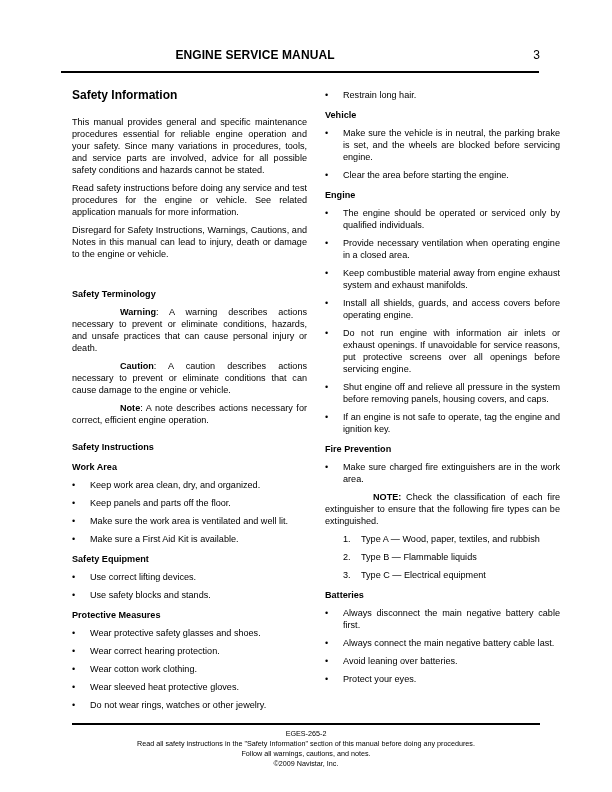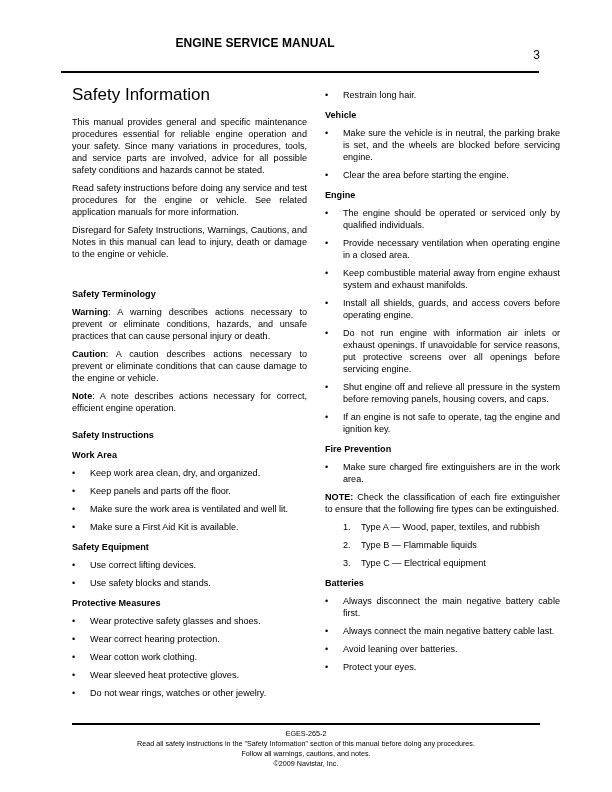--- a/index.html
+++ b/index.html
@@ -1,34 +1,34 @@
 <!DOCTYPE html>
 <html><head>
 <meta charset="utf-8">
 <style>
   html, body { margin: 0; padding: 0; background: #ffffff; }
   body { width: 612px; height: 792px; position: relative; overflow: hidden;
          font-family: "Liberation Sans", sans-serif; color: #000; }
-  .header-title { position: absolute; top: 36px; left: 0; width: 510px; text-align: center;
+  .header-title { position: absolute; top: 48px; left: 0; width: 510px; text-align: center;
                   font-weight: bold; font-size: 12px; letter-spacing: 0.1px; }
   .page-number { position: absolute; top: 48px; left: 520px; width: 20px; text-align: right; font-size: 12px; }
   .header-rule { position: absolute; top: 71px; left: 61px; width: 478px; height: 2px; background: #000; }
   .col { position: absolute; font-size: 9.1px; line-height: 12px; }
   .col-left { left: 72px; top: 86px; width: 235px; }
   .col-right { left: 325px; top: 89px; width: 235px; }
-  .title { font-size: 17px; font-weight: normal; margin: 0 0 12px 0; line-height: 18px; }
+  .title { font-size: 12px; font-weight: bold; margin: 0 0 12px 0; line-height: 18px; }
   p { margin: 0 0 6px 0; text-align: justify; }
   .h2 { font-weight: bold; margin: 8px 0 6px 0; }
   ul { list-style: none; margin: 0; padding: 0; }
   ul li { position: relative; padding-left: 18px; margin: 0 0 6px 0; text-align: justify; }
   ul li .bullet { position: absolute; left: 0; top: 0; }
   ol { list-style: none; margin: 0; padding: 0 0 0 18px; }
   ol li { position: relative; padding-left: 18px; margin: 0 0 6px 0; }
   ol li .num { position: absolute; left: 0; top: 0; }
-  b { font-weight: bold; }
+  b { font-weight: bold; margin-left: 48px; }
   .footer-rule { position: absolute; top: 723px; left: 72px; width: 468px; height: 2px; background: #000; }
   .footer { position: absolute; top: 729px; left: 0; width: 612px; text-align: center; font-size: 7.2px; line-height: 10px; }
 </style>
 </head>
 <body>
 
 <div>
   <div class="header-title">ENGINE SERVICE MANUAL</div>
   <div class="page-number">3</div>
   <div class="header-rule"></div>

